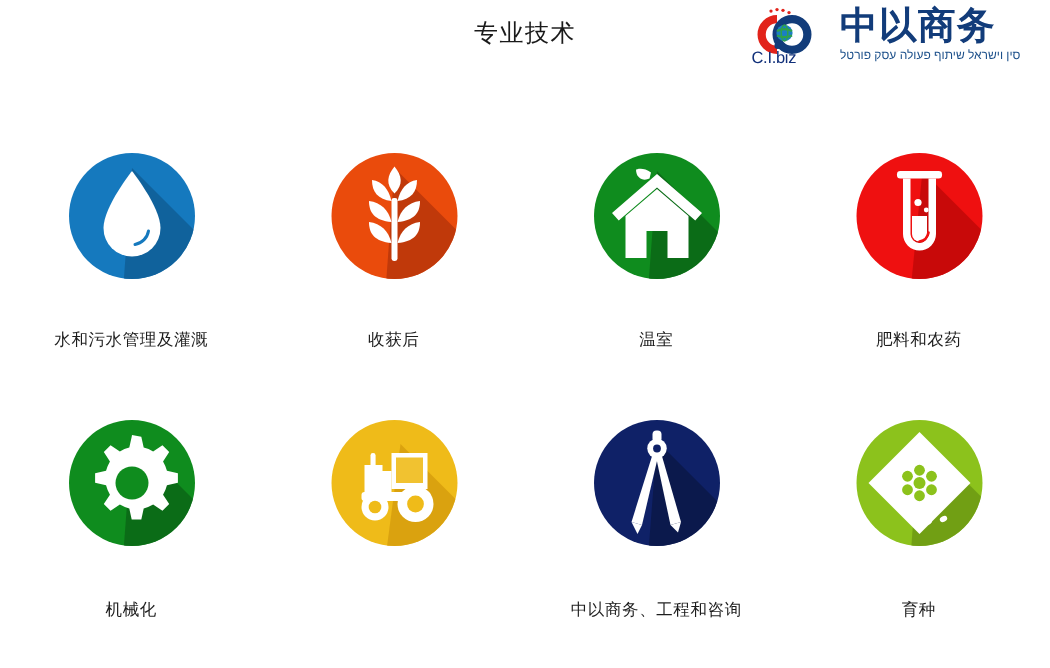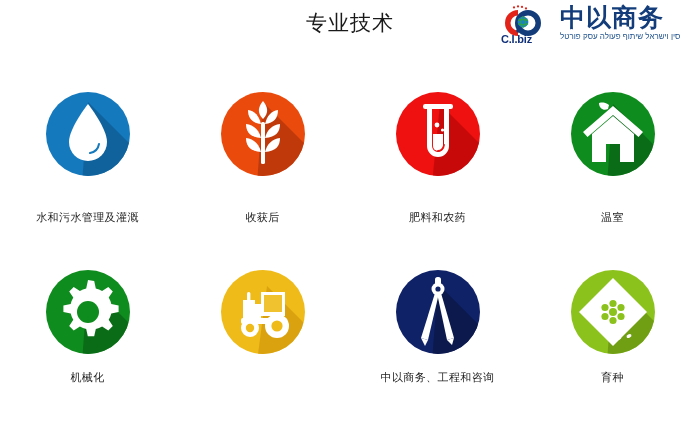--- a/index.html
+++ b/index.html
@@ -20,21 +20,21 @@
   #header {
     position: absolute;
     left: 0; top: 0;
     width: 700px; height: 58px;
   }
   #page-title {
     position: absolute;
     left: 0; top: 8px;
     width: 700px;
     text-align: center;
-    font-size: 21px;
+    font-size: 16px;
     line-height: 30px;
     color: #1a1a1a;
     letter-spacing: 1px;
     font-weight: 400;
   }
 
   
   #logo {
     position: absolute;
     right: 6px; top: 4px;
@@ -67,29 +67,29 @@
     color: #1b4f8a;
     text-align: left;
     direction: rtl;
     white-space: nowrap;
     padding-right: 1px;
   }
   #logo-biz {
     position: absolute;
     left: 3px; top: 29px;
     font-size: 11px;
-    font-weight: 700;
+    font-weight: 400;
     color: #11307a;
     letter-spacing: -0.2px;
   }
 
   
   #grid {
     position: absolute;
-    left: 0; top: 74px;
+    left: 0; top: 84px;
     width: 700px; height: 360px;
     display: grid;
     grid-template-columns: repeat(4, 175px);
     grid-template-rows: 180px 180px;
   }
   .cell {
     position: relative;
     display: flex;
     flex-direction: column;
     align-items: center;
@@ -103,21 +103,21 @@
   .icon-wrap svg { display: block; width: 92px; height: 92px; }
   .cell-label {
     margin-top: 30px;
     font-size: 11px;
     line-height: 15px;
     color: #1d1d1d;
     text-align: center;
     white-space: nowrap;
     letter-spacing: 0.4px;
   }
-  .cell.row2 .cell-label { margin-top: 12px; }
+  .cell.row2 .cell-label { margin-top: 32px; }
 </style>
 </head>
 <body>
 
 <div id="page">
 
   <div id="header">
 
     <div id="page-title">专业技术</div>
 
@@ -198,61 +198,61 @@
           </g>
         </svg>
       </div>
       <div class="cell-label">收获后</div>
     </div>
 
     <div class="cell row1">
       <div class="icon-wrap">
         <svg viewBox="0 0 92 92">
           <defs>
+              <clipPath id="c3">
+                <circle cx="46" cy="46" r="42"></circle>
+              </clipPath>
+            </defs>
+          <circle cx="46" cy="46" r="42" fill="#0f8c1e"></circle>
+          <g clip-path="url(#c3)">
+            <path d="M46 16 L96 66 L96 96 L40 96 Z" fill="#0a6415" opacity="0.8"></path>
+          </g>
+          <g fill="#ffffff">
+            <path d="M46 18 L76 44 L71.5 49 L46 27 L20.5 49 L16 44 Z"></path>
+            <path d="M25 46 L46 28 L67 46 L67 74 L53 74 L53 56 L39 56 L39 74 L25 74 Z"></path>
+            <path d="M42 17 c-5 -4 -10 -2 -10 -2 c0 6 5 8 9 6 Z"></path>
+          </g>
+        </svg>
+      </div>
+      <div class="cell-label">温室</div>
+    </div>
+
+    <div class="cell row1">
+      <div class="icon-wrap">
+        <svg viewBox="0 0 92 92">
+          <defs>
               <clipPath id="c4">
                 <circle cx="46" cy="46" r="42"></circle>
               </clipPath>
             </defs>
           <circle cx="46" cy="46" r="42" fill="#ef1010"></circle>
           <g clip-path="url(#c4)">
             <path d="M48 16 L96 64 L96 96 L40 96 Z" fill="#be0808" opacity="0.8"></path>
           </g>
           <g fill="#ffffff">
             <rect x="31" y="16" width="30" height="5" rx="2.2"></rect>
             <path d="M35 21 L35 58 a11 11 0 0 0 22 0 L57 21 L52 21 L52 58 a6 6 0 0 1 -12 0 L40 21 Z"></path>
             <path d="M41 46 L51 46 L51 58 a5 5 0 0 1 -10 0 Z"></path>
             <circle cx="45" cy="37" r="2.4"></circle>
             <circle cx="50.5" cy="42" r="1.6"></circle>
           </g>
           <path d="M52 57 a7 7 0 0 1 -6 6" stroke="#ef1010" stroke-width="1.8" fill="none" stroke-linecap="round"></path>
         </svg>
       </div>
       <div class="cell-label">肥料和农药</div>
-    </div>
-
-    <div class="cell row1">
-      <div class="icon-wrap">
-        <svg viewBox="0 0 92 92">
-          <defs>
-              <clipPath id="c3">
-                <circle cx="46" cy="46" r="42"></circle>
-              </clipPath>
-            </defs>
-          <circle cx="46" cy="46" r="42" fill="#0f8c1e"></circle>
-          <g clip-path="url(#c3)">
-            <path d="M46 16 L96 66 L96 96 L40 96 Z" fill="#0a6415" opacity="0.8"></path>
-          </g>
-          <g fill="#ffffff">
-            <path d="M46 18 L76 44 L71.5 49 L46 27 L20.5 49 L16 44 Z"></path>
-            <path d="M25 46 L46 28 L67 46 L67 74 L53 74 L53 56 L39 56 L39 74 L25 74 Z"></path>
-            <path d="M42 17 c-5 -4 -10 -2 -10 -2 c0 6 5 8 9 6 Z"></path>
-          </g>
-        </svg>
-      </div>
-      <div class="cell-label">温室</div>
     </div>
 
     <div class="cell row2">
       <div class="icon-wrap">
         <svg viewBox="0 0 92 92">
           <defs>
               <clipPath id="c5">
                 <circle cx="46" cy="46" r="42"></circle>
               </clipPath>
             </defs>

